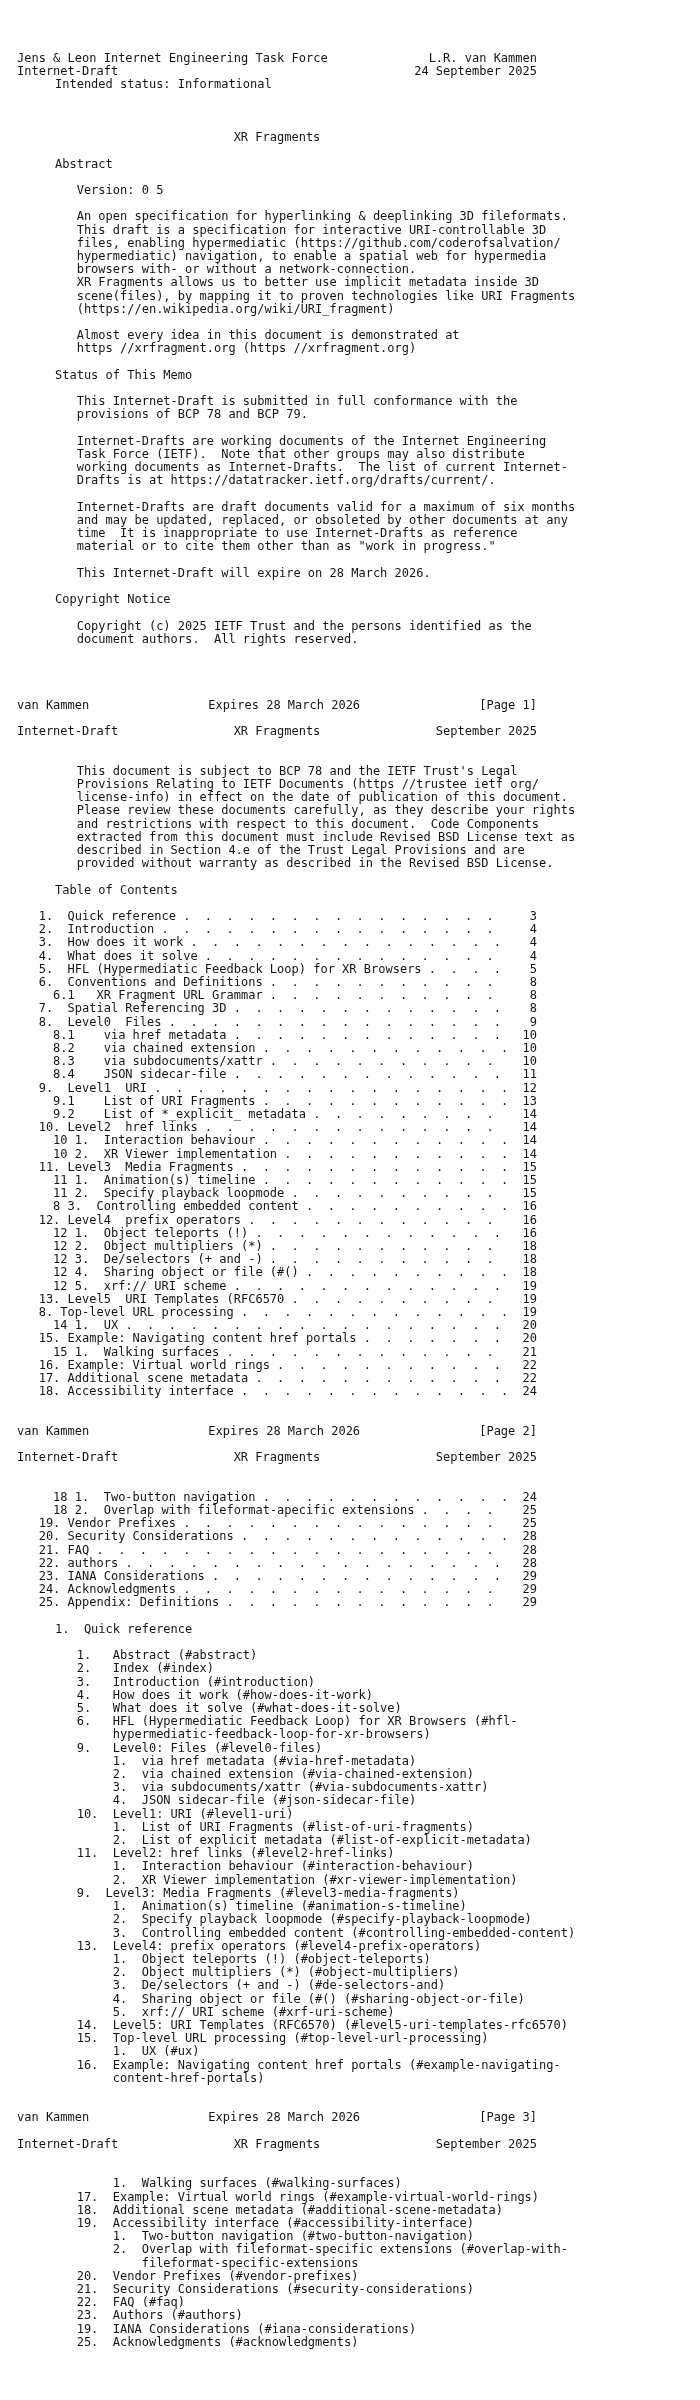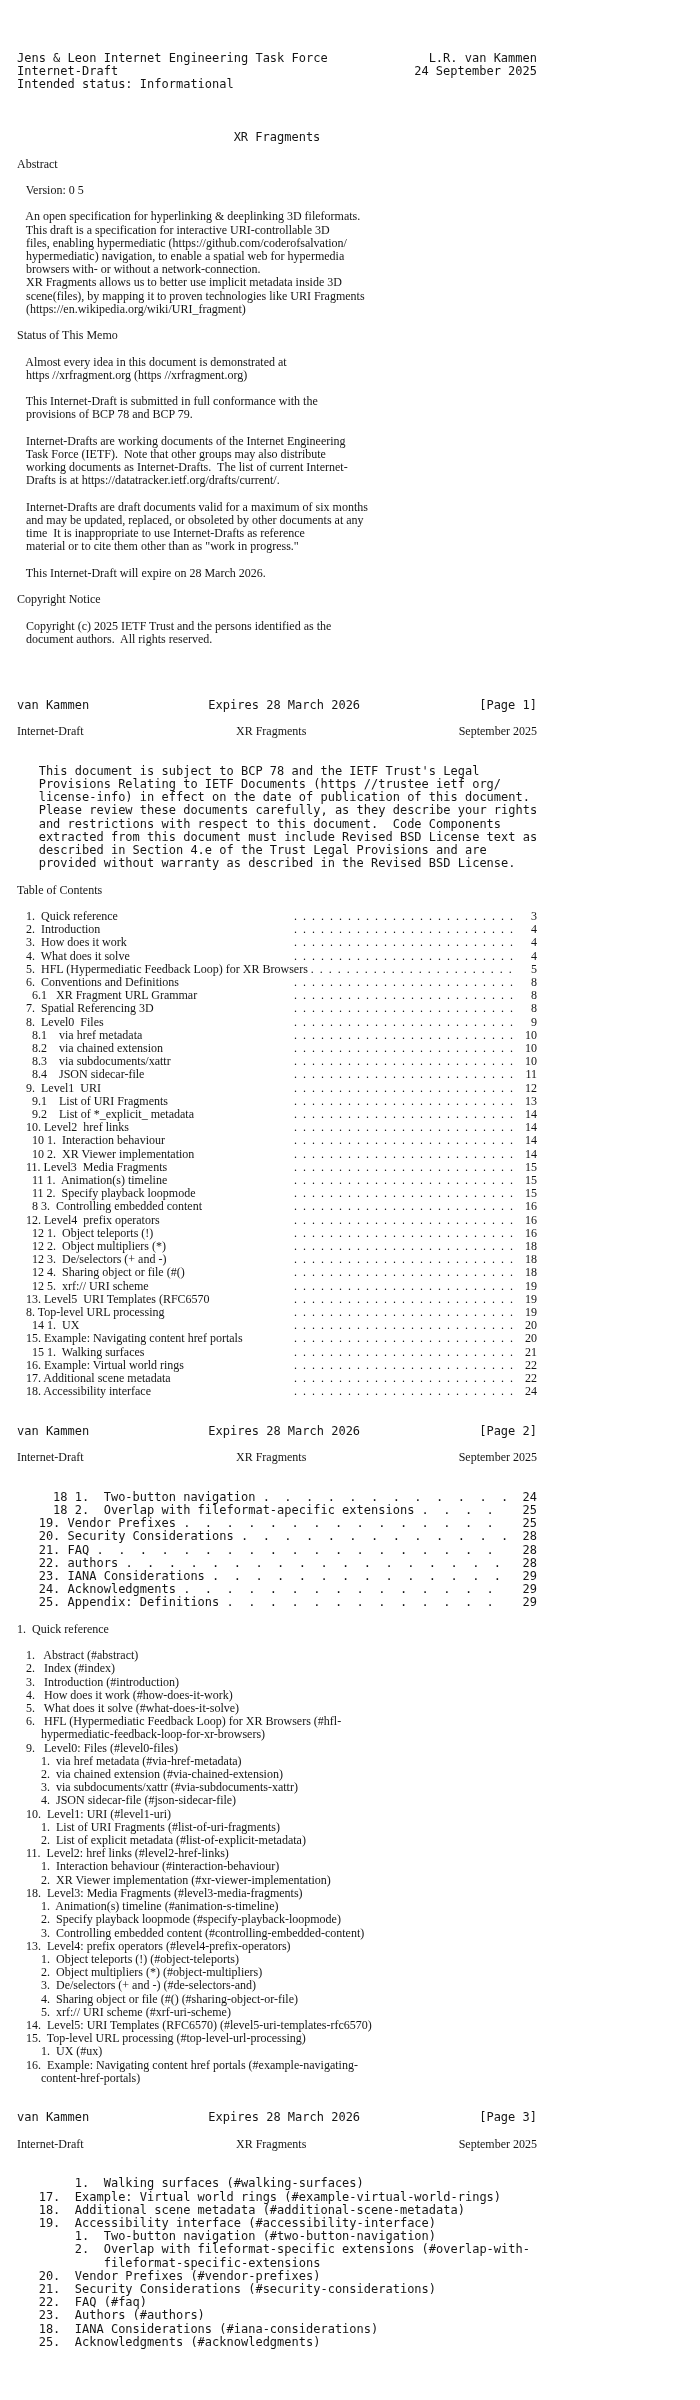--- a/index.html
+++ b/index.html
@@ -6,25 +6,25 @@
   body { width: 700px; height: 2400px; overflow: hidden; }
   .doc {
     box-sizing: border-box;
     width: 537px;
     padding: 52px 0 0 17px;
     font-family: "DejaVu Sans Mono", "Liberation Mono", monospace;
     font-size: 12px;
     line-height: 13.2px;
     color: #141414;
   }
-  .pre { white-space: pre; }
+  .pre { white-space: pre; margin-left: 38px; }
   .center { text-align: center; white-space: pre; }
   .row { display: flex; justify-content: space-between; }
   .row span { white-space: pre; }
-  .mt1 { margin-top: 13.2px; font-family: Liberation Serif, serif; }
+  .mt1 { margin-top: 13.2px; }
   .mt2 { margin-top: 26.4px; }
   .mt3 { margin-top: 39.6px; }
   .mt4 { margin-top: 52.8px; }
   .toc-row { display: flex; }
   .toc-label { white-space: pre; flex: 0 0 auto; }
   .toc-fill { flex: 1 1 auto; overflow: hidden; white-space: pre; text-align: right; }
   .toc-fill::before { content: " .  .  .  .  .  .  .  .  .  .  .  .  .  .  .  .  .  .  .  .  .  .  .  .  ."; }
   .toc-page { flex: 0 0 auto; width: 4ch; text-align: right; white-space: pre; }
 </style>
 </head>
@@ -47,24 +47,24 @@
   <div class="pre mt1">Abstract</div>
   <div class="pre mt1">   Version: 0 5</div>
   <div class="pre mt1">   An open specification for hyperlinking &amp; deeplinking 3D fileformats.
    This draft is a specification for interactive URI-controllable 3D
    files, enabling hypermediatic (https://github.com/coderofsalvation/
    hypermediatic) navigation, to enable a spatial web for hypermedia
    browsers with- or without a network-connection.
    XR Fragments allows us to better use implicit metadata inside 3D
    scene(files), by mapping it to proven technologies like URI Fragments
    (https://en.wikipedia.org/wiki/URI_fragment)</div>
-  <div class="pre mt1">Status of This Memo</div>
-
   <div class="pre mt1">   Almost every idea in this document is demonstrated at
    https //xrfragment.org (https //xrfragment.org)</div>
+
+  <div class="pre mt1">Status of This Memo</div>
   <div class="pre mt1">   This Internet-Draft is submitted in full conformance with the
    provisions of BCP 78 and BCP 79.</div>
   <div class="pre mt1">   Internet-Drafts are working documents of the Internet Engineering
    Task Force (IETF).  Note that other groups may also distribute
    working documents as Internet-Drafts.  The list of current Internet-
    Drafts is at https://datatracker.ietf.org/drafts/current/.</div>
   <div class="pre mt1">   Internet-Drafts are draft documents valid for a maximum of six months
    and may be updated, replaced, or obsoleted by other documents at any
    time  It is inappropriate to use Internet-Drafts as reference
    material or to cite them other than as "work in progress."</div>
@@ -357,21 +357,21 @@
         1.  via href metadata (#via-href-metadata)
         2.  via chained extension (#via-chained-extension)
         3.  via subdocuments/xattr (#via-subdocuments-xattr)
         4.  JSON sidecar-file (#json-sidecar-file)</div>
       <div class="pre">   10.  Level1: URI (#level1-uri)
         1.  List of URI Fragments (#list-of-uri-fragments)
         2.  List of explicit metadata (#list-of-explicit-metadata)</div>
       <div class="pre">   11.  Level2: href links (#level2-href-links)
         1.  Interaction behaviour (#interaction-behaviour)
         2.  XR Viewer implementation (#xr-viewer-implementation)</div>
-      <div class="pre">   18.  Level3: Media Fragments (#level3-media-fragments)
+      <div class="pre">   9.  Level3: Media Fragments (#level3-media-fragments)
         1.  Animation(s) timeline (#animation-s-timeline)
         2.  Specify playback loopmode (#specify-playback-loopmode)
         3.  Controlling embedded content (#controlling-embedded-content)</div>
       <div class="pre">   13.  Level4: prefix operators (#level4-prefix-operators)
         1.  Object teleports (!) (#object-teleports)
         2.  Object multipliers (*) (#object-multipliers)
         3.  De/selectors (+ and -) (#de-selectors-and)
         4.  Sharing object or file (#() (#sharing-object-or-file)
         5.  xrf:// URI scheme (#xrf-uri-scheme)</div>
       <div class="pre">   14.  Level5: URI Templates (RFC6570) (#level5-uri-templates-rfc6570)</div>
@@ -398,17 +398,17 @@
       <div class="pre">   17.  Example: Virtual world rings (#example-virtual-world-rings)</div>
       <div class="pre">   18.  Additional scene metadata (#additional-scene-metadata)</div>
       <div class="pre">   19.  Accessibility interface (#accessibility-interface)
         1.  Two-button navigation (#two-button-navigation)
         2.  Overlap with fileformat-specific extensions (#overlap-with-
             fileformat-specific-extensions</div>
       <div class="pre">   20.  Vendor Prefixes (#vendor-prefixes)</div>
       <div class="pre">   21.  Security Considerations (#security-considerations)</div>
       <div class="pre">   22.  FAQ (#faq)</div>
       <div class="pre">   23.  Authors (#authors)</div>
-      <div class="pre">   18.  IANA Considerations (#iana-considerations)</div>
+      <div class="pre">   19.  IANA Considerations (#iana-considerations)</div>
       <div class="pre">   25.  Acknowledgments (#acknowledgments)</div>
     </div>
 
 </div>
 
 </body></html>

